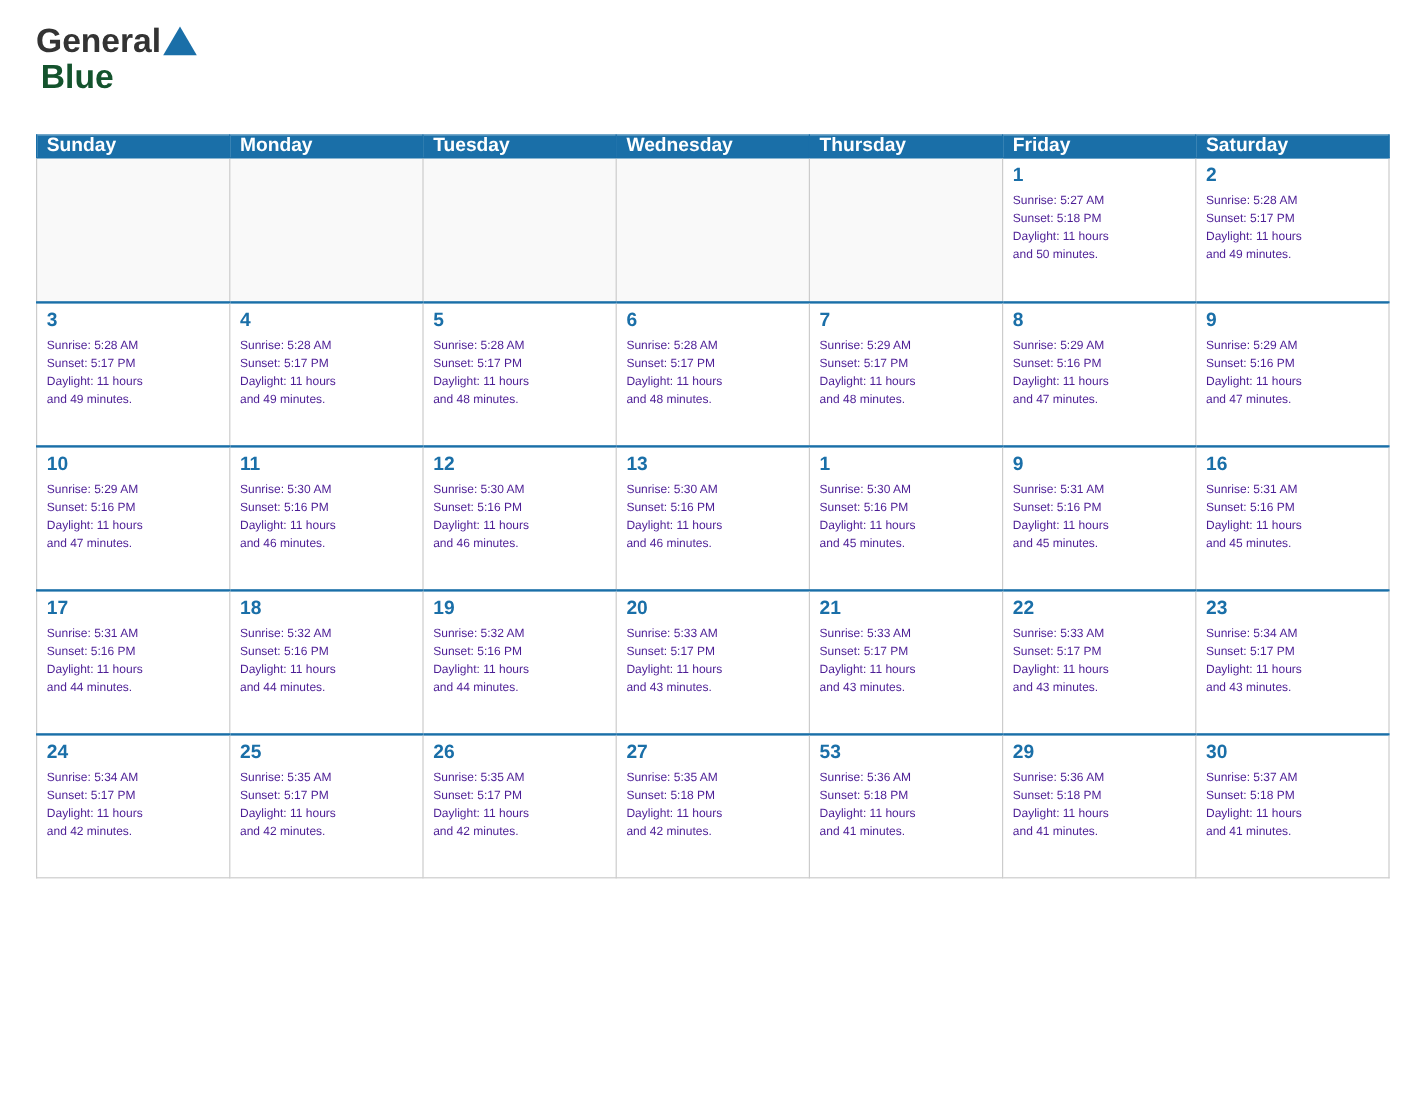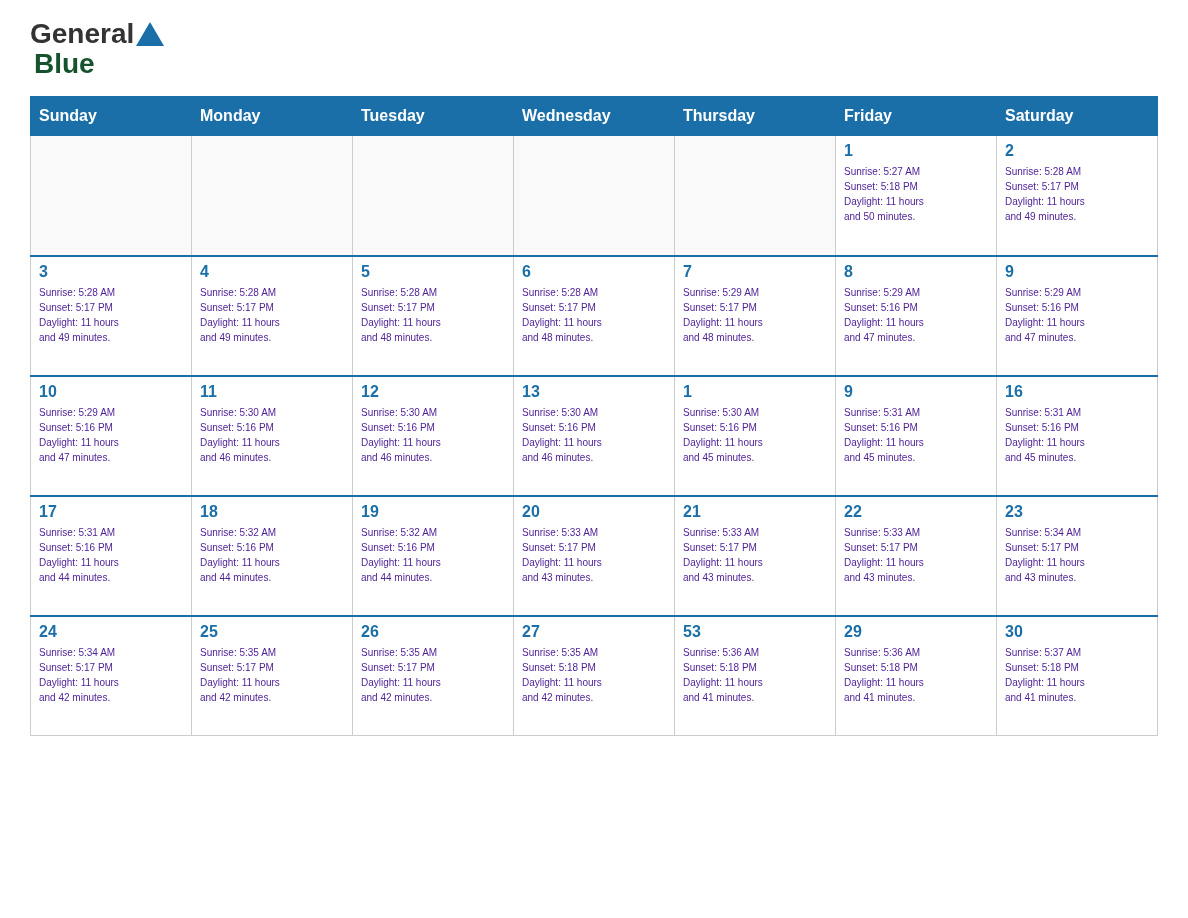--- a/index.html
+++ b/index.html
@@ -8,21 +8,21 @@
       background: #fff;
       color: #222;
       width: 1188px;
       min-height: 918px;
       padding: 20px 30px;
     }
     .header-area {
       display: flex;
       justify-content: space-between;
       align-items: flex-start;
-      margin-bottom: 16px;
+      margin-bottom: 32px;
     }
     .logo-area {
       display: flex;
       flex-direction: column;
       align-items: flex-start;
     }
     .logo-text {
       display: flex;
       align-items: center;
       font-size: 28px;
@@ -66,21 +66,21 @@
     .calendar-table {
       width: 100%;
       border-collapse: collapse;
       table-layout: fixed;
     }
     .calendar-table th {
       background: #1a6fa8;
       color: #fff;
       font-size: 16px;
       font-weight: bold;
-      padding: 10px 8px;
+      padding: 0 8px;
       text-align: left;
       border: 1px solid #1a6fa8;
     }
     .calendar-table td {
       vertical-align: top;
       border: 1px solid #ccc;
       padding: 6px 8px;
       font-size: 12.5px;
       color: #222;
       height: 120px;

